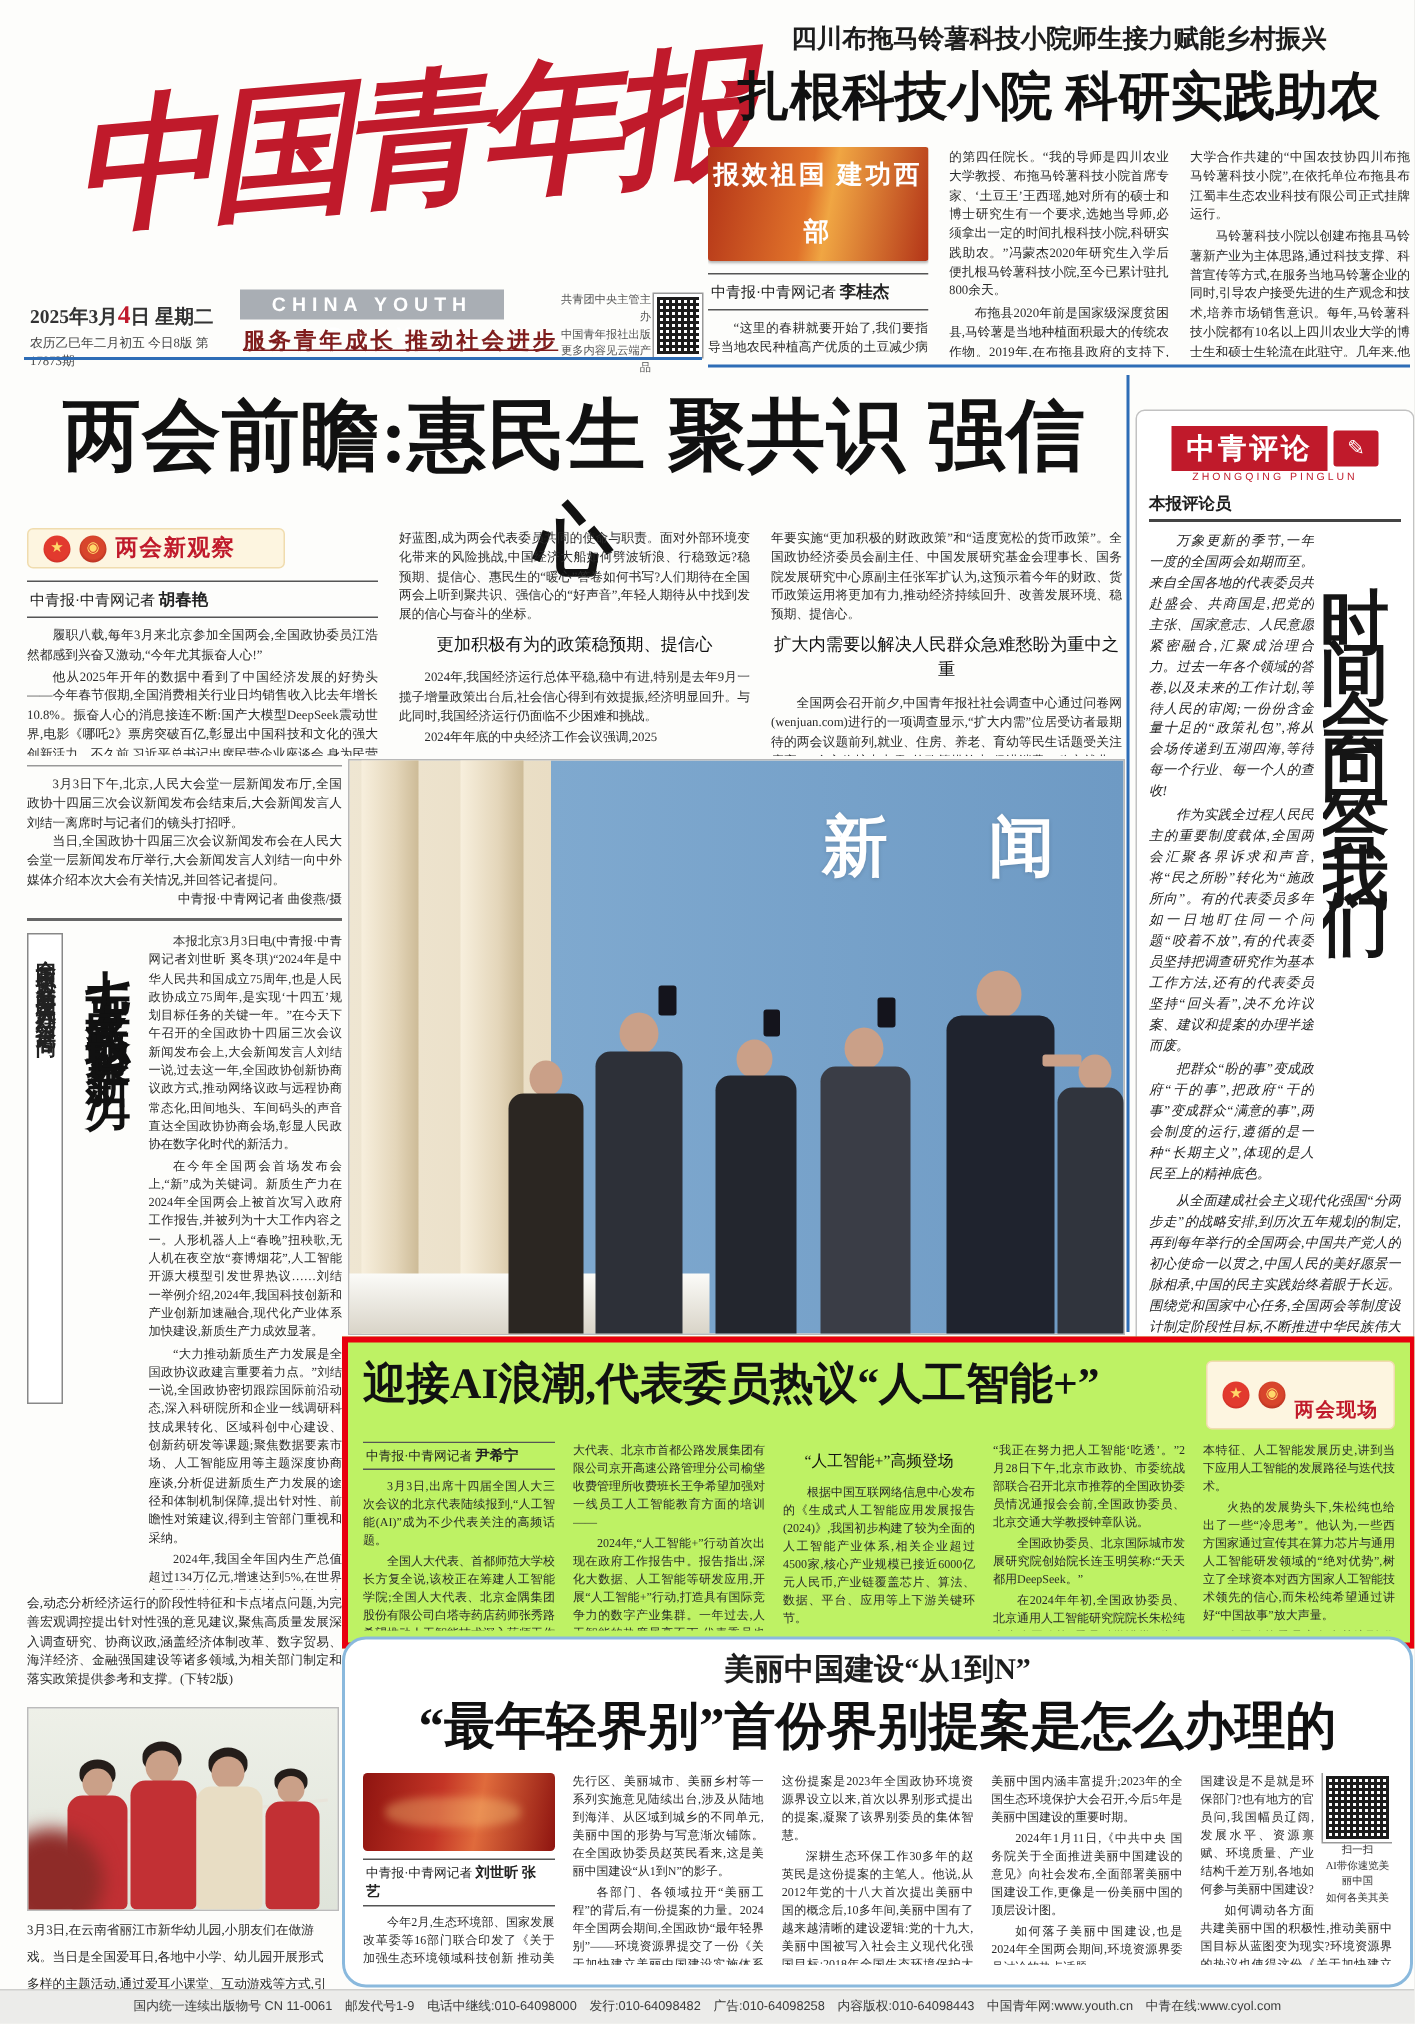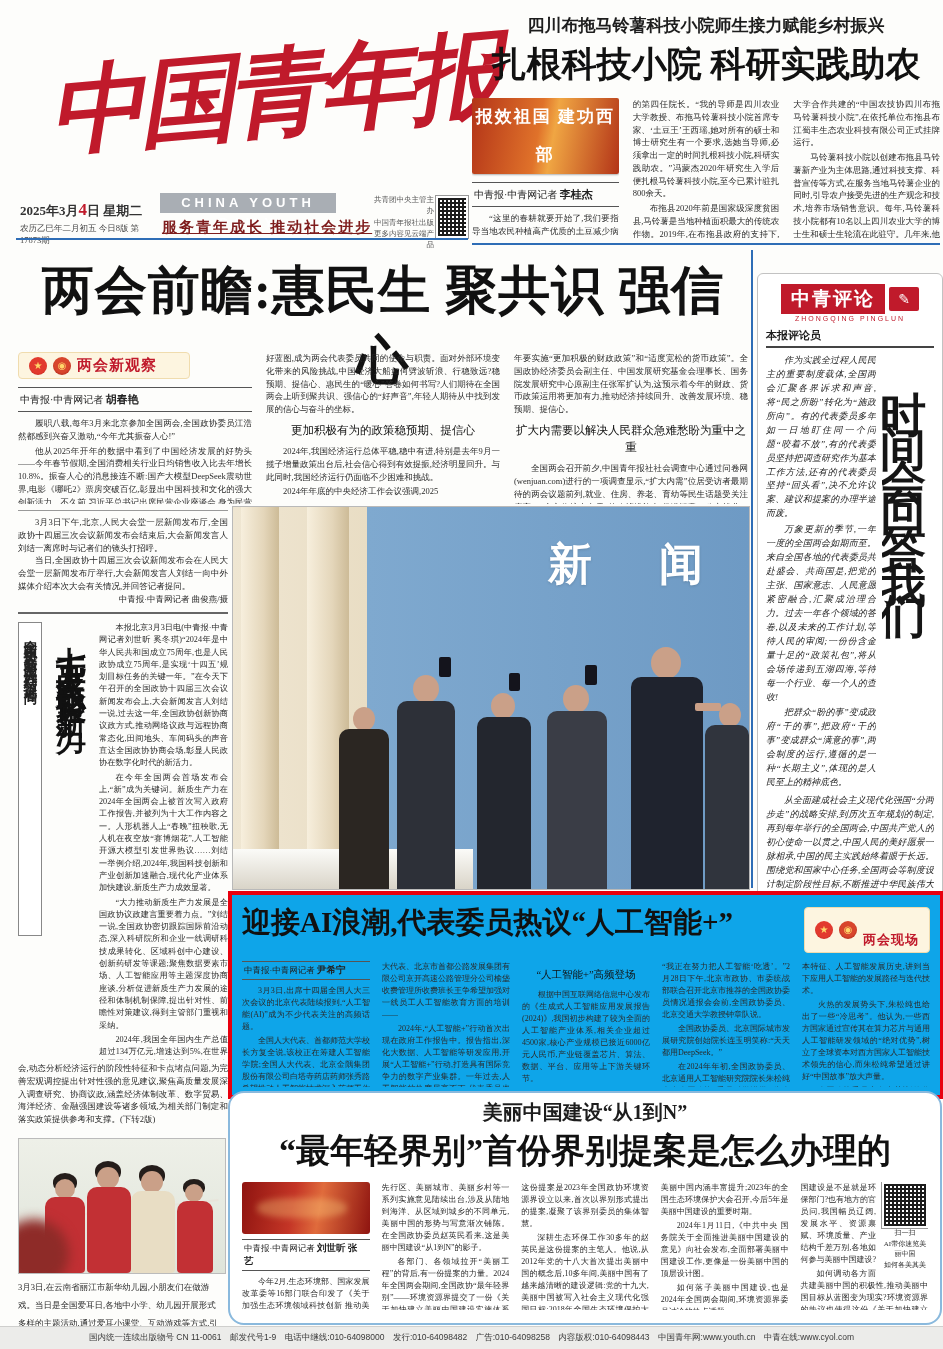--- a/index.html
+++ b/index.html
@@ -63,21 +63,21 @@
          border:1px solid #b9b9b9;}
   .pillar{position:absolute;top:0;bottom:0;background:linear-gradient(90deg,#f7efdd,#e4d6ba 60%,#cdbb97);}
   .photo-title{position:absolute;color:#fff;font-size:44px;font-weight:bold;letter-spacing:28px;
       font-family:"Liberation Serif",serif;text-shadow:0 1px 3px rgba(0,0,0,.15);}
   .person{position:absolute;border-radius:10px 10px 0 0;}
   .head{position:absolute;border-radius:50%;background:#caa088;}
   .hair{position:absolute;border-radius:50% 50% 40% 40%;background:#241d1a;}
   .phone{position:absolute;background:#14141c;border-radius:2px;}
   .table-strip{position:absolute;background:linear-gradient(#fbfbf8,#d9d4c8);}
   
-  .redbox{border:4px solid #e8000f;background:#0ea5e9;padding:8px 10px 6px 10px;}
+  .redbox{border:4px solid #e8000f;background:#bef264;padding:8px 10px 6px 10px;}
   .ai-headline{font-size:29px;font-weight:900;color:#111;letter-spacing:0;}
   
   .bluebox{border:2px solid #8ab9dd;border-radius:16px;background:#fff;padding:6px 12px;}
   .promo{height:52px;border-radius:3px;background:linear-gradient(100deg,#8e1410,#c43526 40%,#e06b3c 60%,#8e1410);
          position:relative;overflow:hidden;}
   .promo .shine{position:absolute;left:12%;top:30%;width:70%;height:40%;background:rgba(255,215,130,.35);
          filter:blur(3px);border-radius:40%;}
   .qr-cap{font-size:7px;color:#333;text-align:center;line-height:1.5;}
   
   .kids{background:linear-gradient(#eef0e8,#dfe4da);border:1px solid #bbb;position:relative;overflow:hidden;}
@@ -221,22 +221,22 @@
   <div class="abs blue-vline" style="left:751px;top:250px;height:638px;"></div>
   <div class="abs cq-box" style="left:757px;top:250px;width:168px;height:664px;margin-top:23px;">
     <div class="cq-logo">
       <span class="name">中青评论</span>
       <span class="pen">✎</span>
     </div>
     <div class="cq-sub">ZHONGQING PINGLUN</div>
     <div class="cq-byline">本报评论员</div>
     <div style="display:flex;gap:6px;">
       <div class="clip" style="flex:1;height:436px;">
+        <p class="para commentary-txt">万象更新的季节,一年一度的全国两会如期而至。来自全国各地的代表委员共赴盛会、共商国是,把党的主张、国家意志、人民意愿紧密融合,汇聚成治理合力。过去一年各个领域的答卷,以及未来的工作计划,等待人民的审阅;一份份含金量十足的“政策礼包”,将从会场传递到五湖四海,等待每一个行业、每一个人的查收!</p>
         <p class="para commentary-txt">作为实践全过程人民民主的重要制度载体,全国两会汇聚各界诉求和声音,将“民之所盼”转化为“施政所向”。有的代表委员多年如一日地盯住同一个问题“咬着不放”,有的代表委员坚持把调查研究作为基本工作方法,还有的代表委员坚持“回头看”,决不允许议案、建议和提案的办理半途而废。</p>
-        <p class="para commentary-txt">万象更新的季节,一年一度的全国两会如期而至。来自全国各地的代表委员共赴盛会、共商国是,把党的主张、国家意志、人民意愿紧密融合,汇聚成治理合力。过去一年各个领域的答卷,以及未来的工作计划,等待人民的审阅;一份份含金量十足的“政策礼包”,将从会场传递到五湖四海,等待每一个行业、每一个人的查收!</p>
         <p class="para commentary-txt">把群众“盼的事”变成政府“干的事”,把政府“干的事”变成群众“满意的事”,两会制度的运行,遵循的是一种“长期主义”,体现的是人民至上的精神底色。</p>
 
       </div>
       <div class="vert v-big clip" style="height:436px;width:52px;">时间会回答我们</div>
     </div>
     <div class="clip" style="height:132px;margin-top:4px;">
       <p class="para commentary-txt">从全面建成社会主义现代化强国“分两步走”的战略安排,到历次五年规划的制定,再到每年举行的全国两会,中国共产党人的初心使命一以贯之,中国人民的美好愿景一脉相承,中国的民主实践始终着眼于长远。围绕党和国家中心任务,全国两会等制度设计制定阶段性目标,不断推进中华民族伟大复兴这一长远目标的实现。</p>
       <p class="para commentary-txt">开年以来,中国连续迎着东风破浪、捷报频传:DeepSeek横空出世,人形机器人“C位出圈”,亚冬会中国军团遥遥领先,小小哪吒激荡全球观影狂潮……振奋人心的成绩,凝聚着青年一代的智慧与创造力。(下转2版)</p>
     </div>
   </div>

